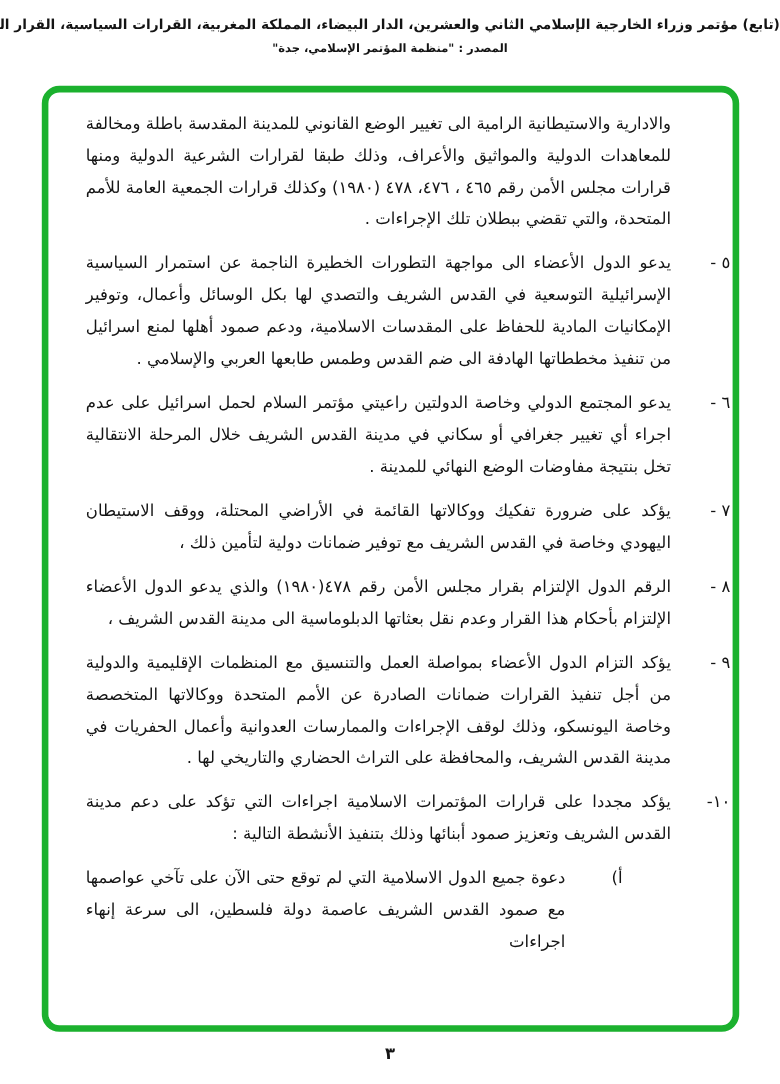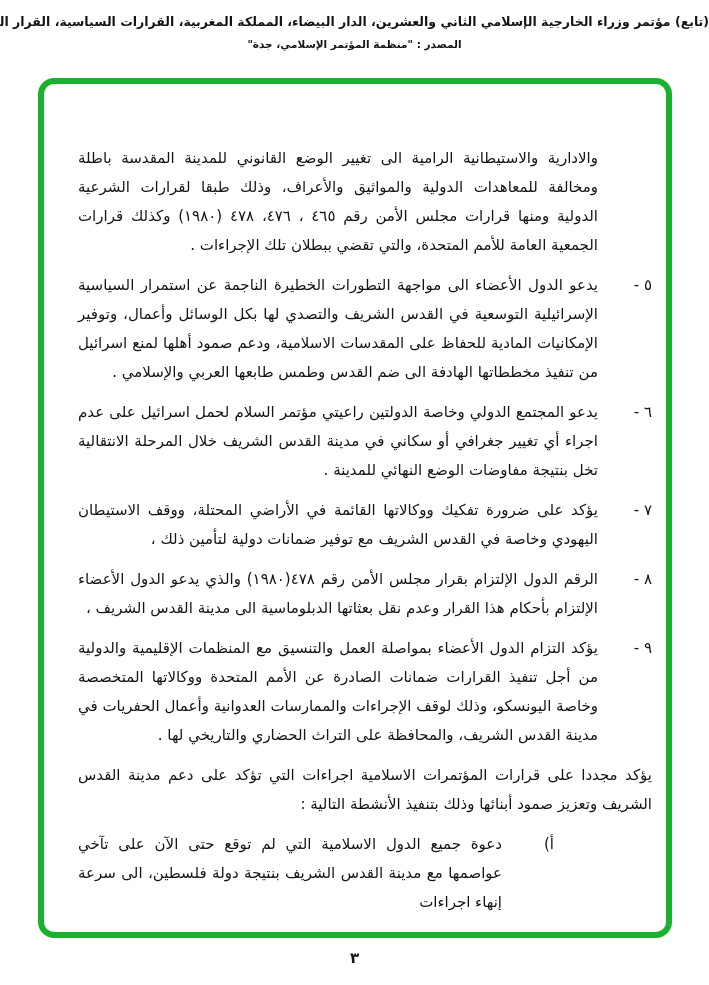--- a/index.html
+++ b/index.html
@@ -42,25 +42,24 @@
     width: 634px;
     height: 860px;
     box-sizing: border-box;
     border: 6px solid #1bb12e;
     border-radius: 16px;
     background: #ffffff;
     overflow: hidden;
   }
   .content {
     direction: rtl;
-    padding: 14px 14px 10px 34px;
+    padding: 14px 2px 10px 34px;
     font-size: 15px;
     line-height: 29px;
     text-align: justify;
-    margin-top: 46px;
   }
   .intro {
     margin: 0 54px 11px 0;
   }
   .item {
     display: flex;
     direction: rtl;
     margin-bottom: 11px;
   }
   .item-number {
@@ -132,26 +131,27 @@
         <span class="item-number">٨ -</span>
         <span class="item-body"><b class="lead">الرقم</b> <span>الدول الإلتزام بقرار مجلس الأمن رقم ٤٧٨(١٩٨٠) والذي يدعو الدول الأعضاء الإلتزام بأحكام هذا القرار وعدم نقل بعثاتها الدبلوماسية الى مدينة القدس الشريف ،</span></span>
       </div>
 
       <div class="item">
         <span class="item-number">٩ -</span>
         <span class="item-body"><b class="lead">يؤكد</b> <span>التزام الدول الأعضاء بمواصلة العمل والتنسيق مع المنظمات الإقليمية والدولية من أجل تنفيذ القرارات ضمانات الصادرة عن الأمم المتحدة ووكالاتها المتخصصة وخاصة اليونسكو، وذلك لوقف الإجراءات والممارسات العدوانية وأعمال الحفريات في مدينة القدس الشريف، والمحافظة على التراث الحضاري والتاريخي لها .</span></span>
       </div>
 
       <div class="item">
+        <span class="item-number">١٠-</span>
         <span class="item-body"><b class="lead">يؤكد</b> <span>مجددا على قرارات المؤتمرات الاسلامية اجراءات التي تؤكد على دعم مدينة القدس الشريف وتعزيز صمود أبنائها وذلك بتنفيذ الأنشطة التالية :</span></span>
       </div>
 
       <div class="sub-item">
         <span class="sub-letter">أ)</span>
-        <span class="sub-body">دعوة جميع الدول الاسلامية التي لم توقع حتى الآن على تآخي عواصمها مع مدينة القدس الشريف بنتيجة دولة فلسطين، الى سرعة إنهاء اجراءات</span>
+        <span class="sub-body">دعوة جميع الدول الاسلامية التي لم توقع حتى الآن على تآخي عواصمها مع صمود القدس الشريف عاصمة دولة فلسطين، الى سرعة إنهاء اجراءات</span>
       </div>
 
     </div>
   </div>
 
   <div class="page-number">٣</div>
 
 </div>
 
 </body></html>

